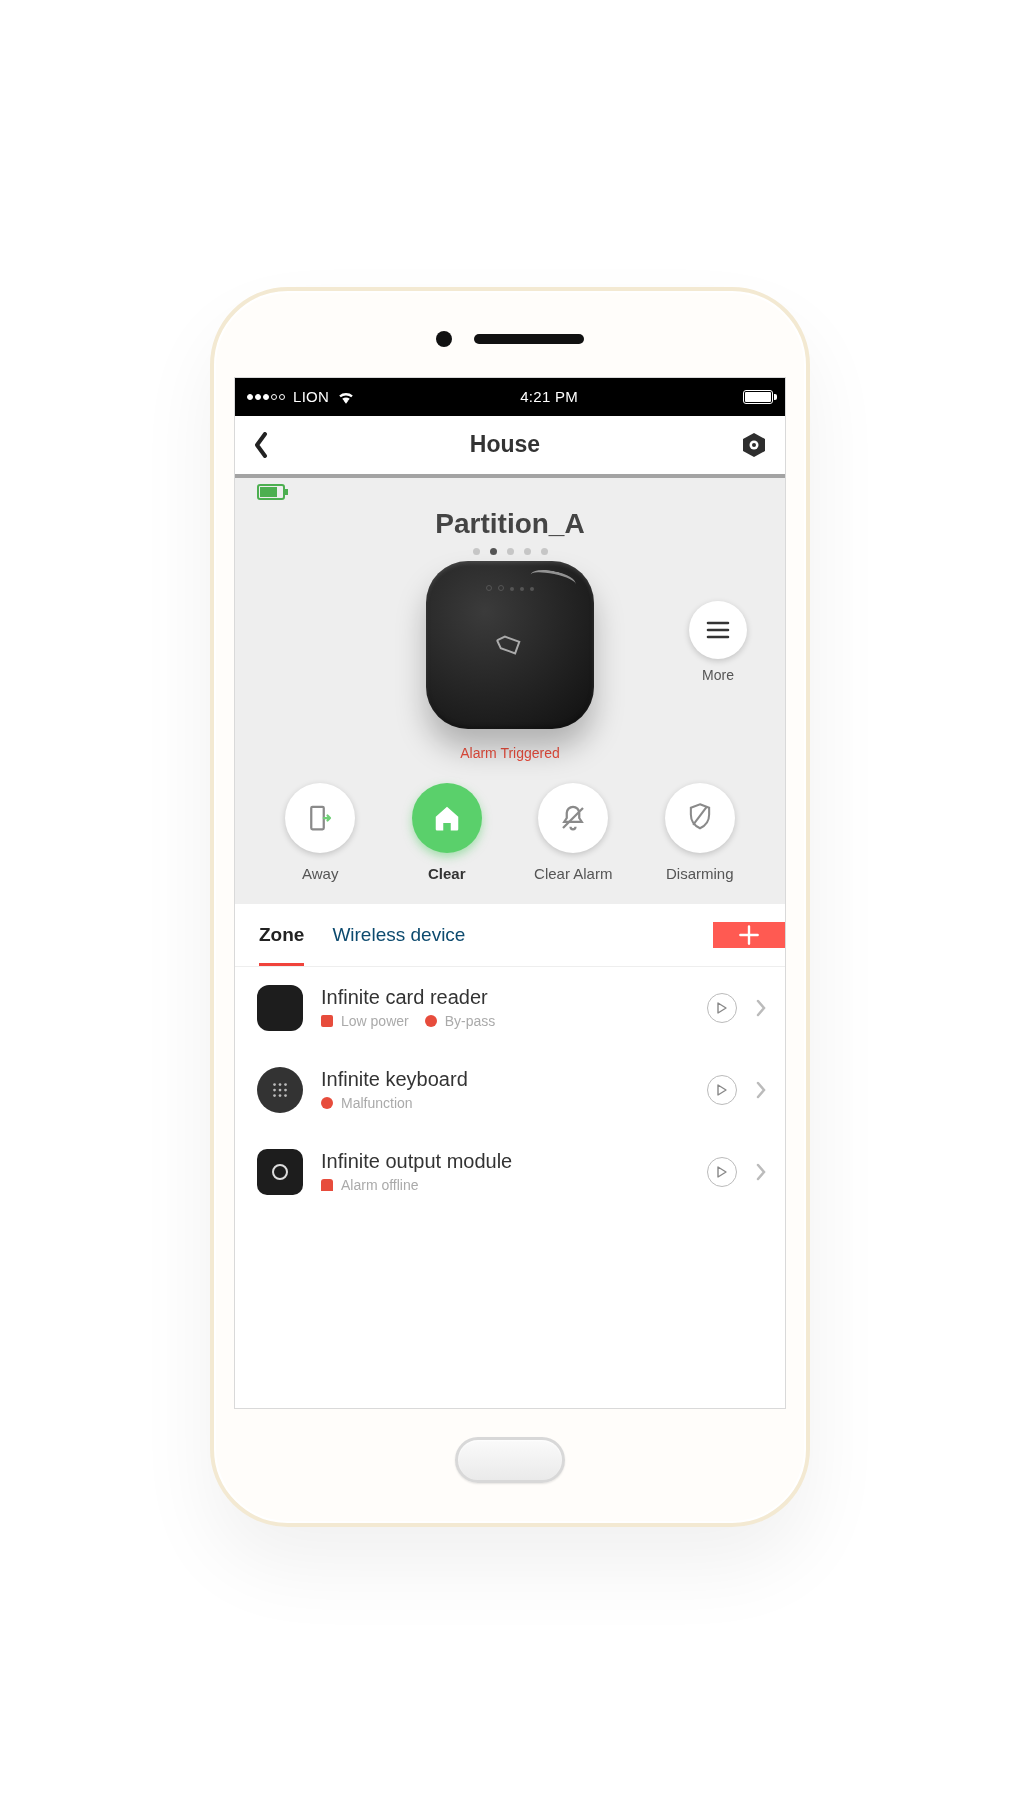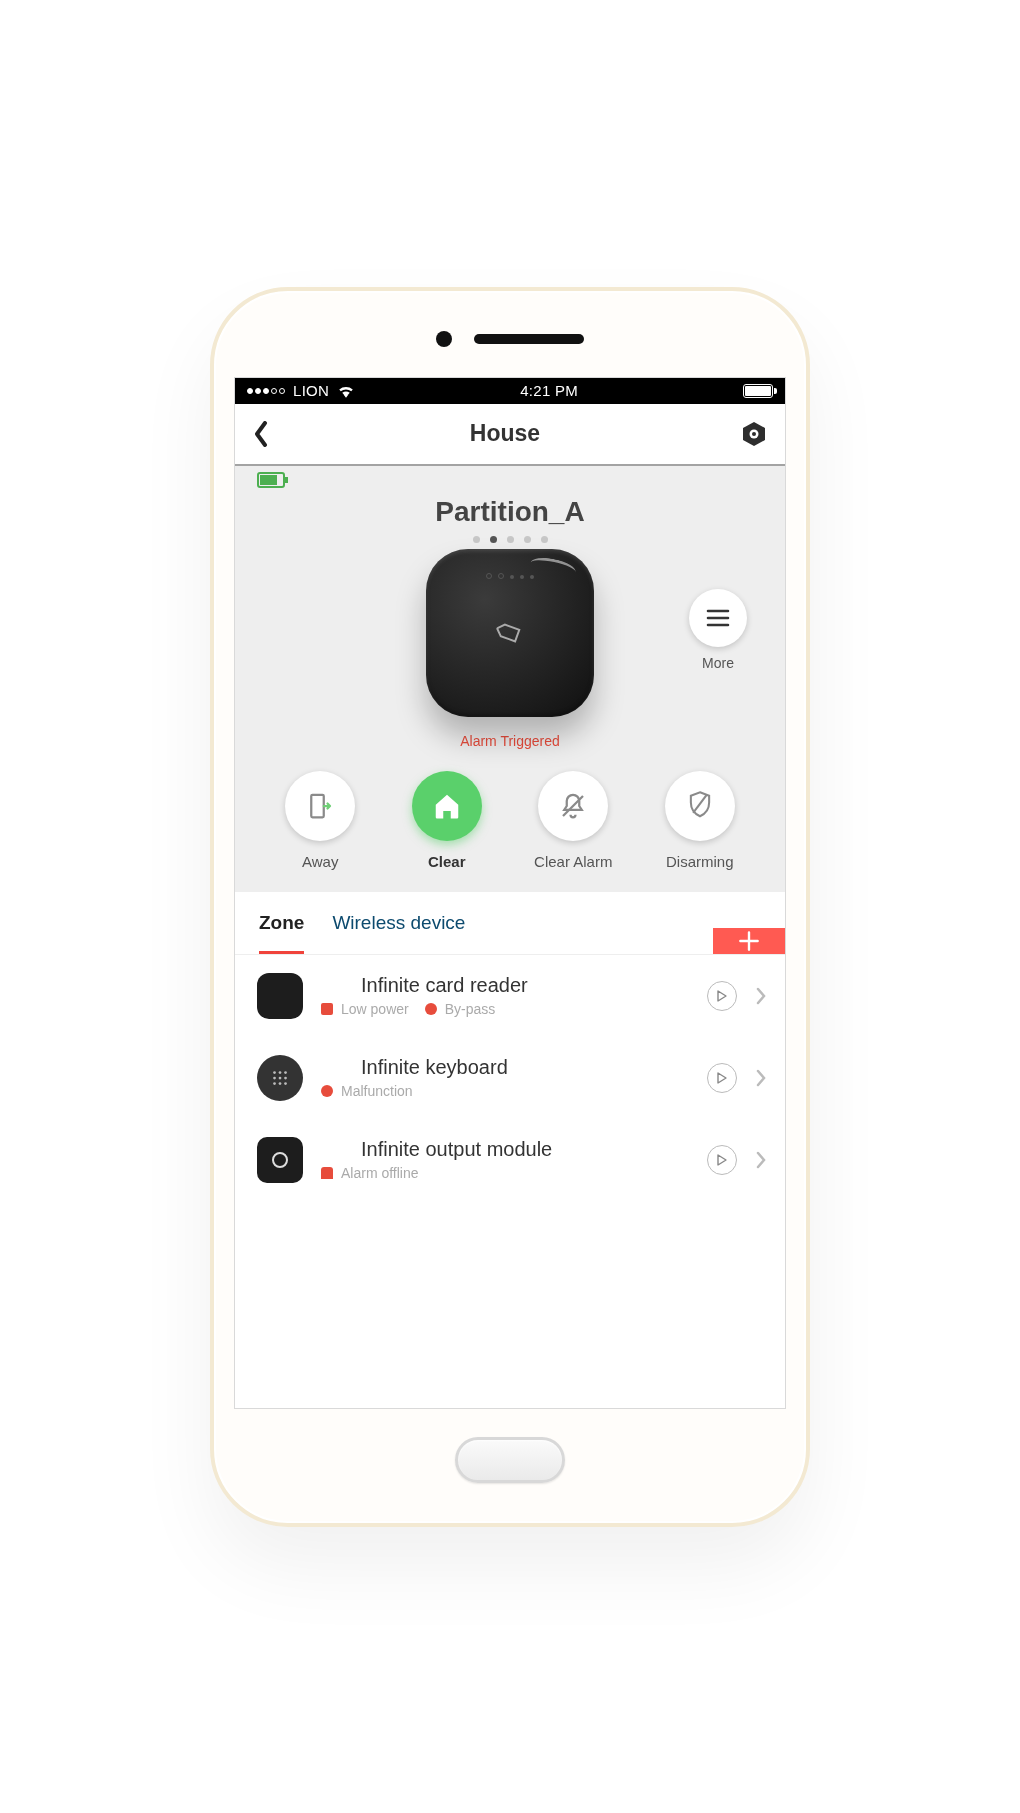--- a/index.html
+++ b/index.html
@@ -39,21 +39,21 @@
     width: 552px;
     height: 1032px;
     background: #eeeeee;
     border: 1px solid #d9d9d9;
     overflow: hidden;
     display: flex;
     flex-direction: column;
   }
 
   .status-bar {
-    height: 26px;
+    height: 38px;
     background: #000;
     color: #fff;
     display: flex;
     align-items: center;
     justify-content: space-between;
     padding: 0 12px;
     font-size: 15px;
     font-weight: 500;
     letter-spacing: 0.3px;
     text-align: center;
@@ -67,21 +67,21 @@
   .battery-sb::after { content: ""; position: absolute; right: -5px; top: 3px; width: 3px; height: 6px; background: #fff; border-radius: 0 2px 2px 0; }
   .battery-sb .fill { position: absolute; left: 1px; top: 1px; bottom: 1px; right: 1px; background: #fff; border-radius: 1px; }
 
   .nav-bar {
     height: 62px;
     background: #fff;
     display: flex;
     align-items: center;
     justify-content: space-between;
     padding: 0 18px;
-    border-bottom: 2px solid #a3a3a3;
+    border-bottom: 4px solid #a3a3a3;
   }
   .nav-back { width: 16px; height: 26px; }
   .nav-title { font-size: 23px; font-weight: 700; color: #333; }
   .nav-settings { width: 26px; height: 26px; }
 
   .content { flex: 1; overflow: hidden; display: flex; flex-direction: column; }
   .hero { background: #eeeeee; padding: 6px 22px 22px; position: relative; }
   .battery-icon { width: 28px; height: 16px; border: 2px solid #4CAF50; border-radius: 3px; position: relative; display: inline-block; }
   .battery-icon::after { content: ""; position: absolute; right: -5px; top: 3px; width: 3px; height: 6px; background: #4CAF50; }
   .battery-icon .bf { position: absolute; left: 1px; top: 1px; bottom: 1px; width: 70%; background: #4CAF50; }
@@ -129,34 +129,34 @@
   .abtn {
     width: 70px; height: 70px; border-radius: 50%; background: #fff; border: none;
     box-shadow: 0 2px 6px rgba(0,0,0,0.18);
     display: inline-flex; align-items: center; justify-content: center;
     cursor: pointer;
   }
   .abtn.active { background: #5ad06b; box-shadow: 0 4px 10px rgba(90,208,107,0.5); }
   .action .albl { font-size: 15px; color: #555; margin-top: 12px; }
   .action.active .albl { font-weight: 700; color: #333; }
 
-  .tab-row { display: flex; align-items: flex-end; background: #fff; border-bottom: 1px solid #eee; box-shadow: 0 1px 4px rgba(0,0,0,0.04); }
+  .tab-row { display: flex; align-items: center; background: #fff; border-bottom: 1px solid #eee; box-shadow: 0 1px 4px rgba(0,0,0,0.04); }
   .tabs { display: flex; align-items: center; flex: 1; padding-left: 24px; gap: 28px; }
   .tab { font-size: 19px; color: #0c4a6e; padding: 20px 0; position: relative; cursor: pointer; }
   .tab.active { color: #222; font-weight: 700; }
   .tab.active::after { content:""; position:absolute; left:0; right:0; bottom:0; height:3px; background:#f0433b; }
   .add-btn { width: 72px; background: #ff5a52; display:flex; align-items:center; justify-content:center; cursor:pointer; }
 
   .list { flex:1; background:#fff; overflow:hidden; }
   .row { display:flex; align-items:center; padding:18px 18px 18px 22px; gap:18px; }
   .row-icon { width:46px; height:46px; border-radius:12px; background:#1d1d1d; flex-shrink:0; display:flex; align-items:center; justify-content:center; }
   .row-icon.round { border-radius:50%; }
   .row-icon.dark2{ background:#333; }
   .row-body { flex:1; min-width:0; }
-  .row-title { font-size:20px; color:#333;margin-left:40px; }
+  .row-title { font-size:20px; color:#333; }
   .row-tags { display:flex; gap:16px; margin-top:4px; }
   .row-tag { font-size:14px; color:#aaa; display:flex; align-items:center; gap:8px; }
   .row-tag .i{ width:12px; height:12px; background:#e74c3c; border-radius:2px; display:inline-block; }
   .row-tag .i.c{ border-radius:50%; }
   .play-btn{ width:30px; height:30px; border:1.5px solid #bbb; border-radius:50%; display:flex; align-items:center; justify-content:center; cursor:pointer; }
   .chev{ width:12px; height:18px; cursor:pointer; }
 
   .home-button {
     margin-top: 28px;
     width: 110px; height: 46px;

